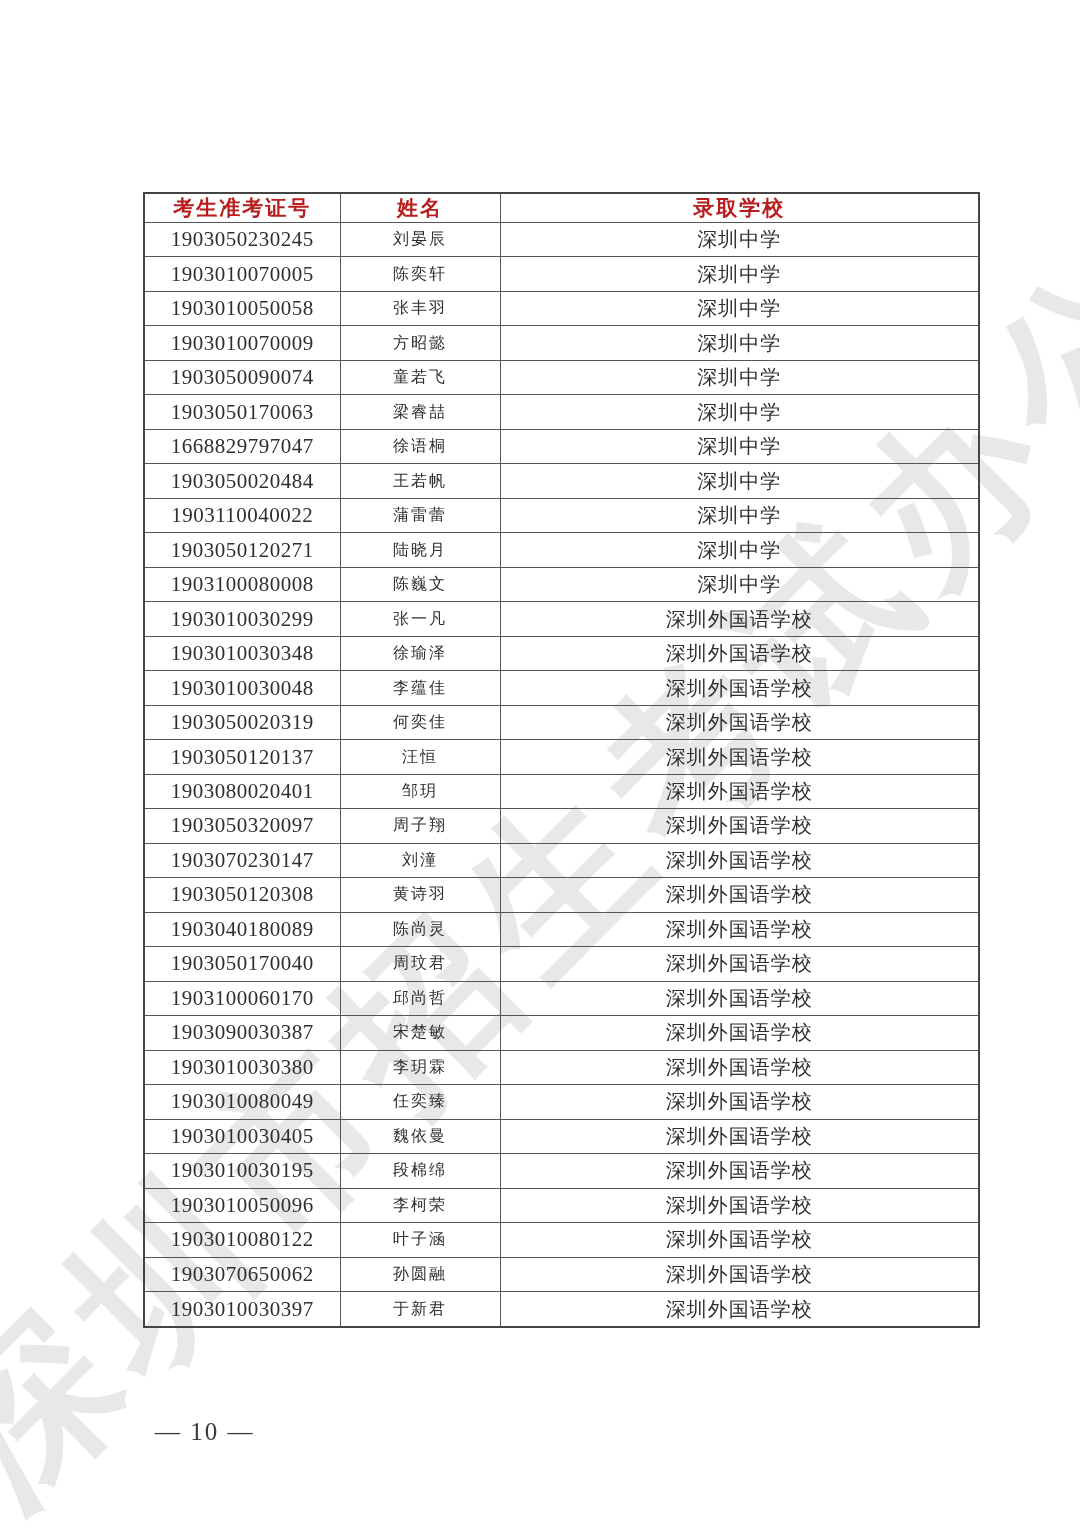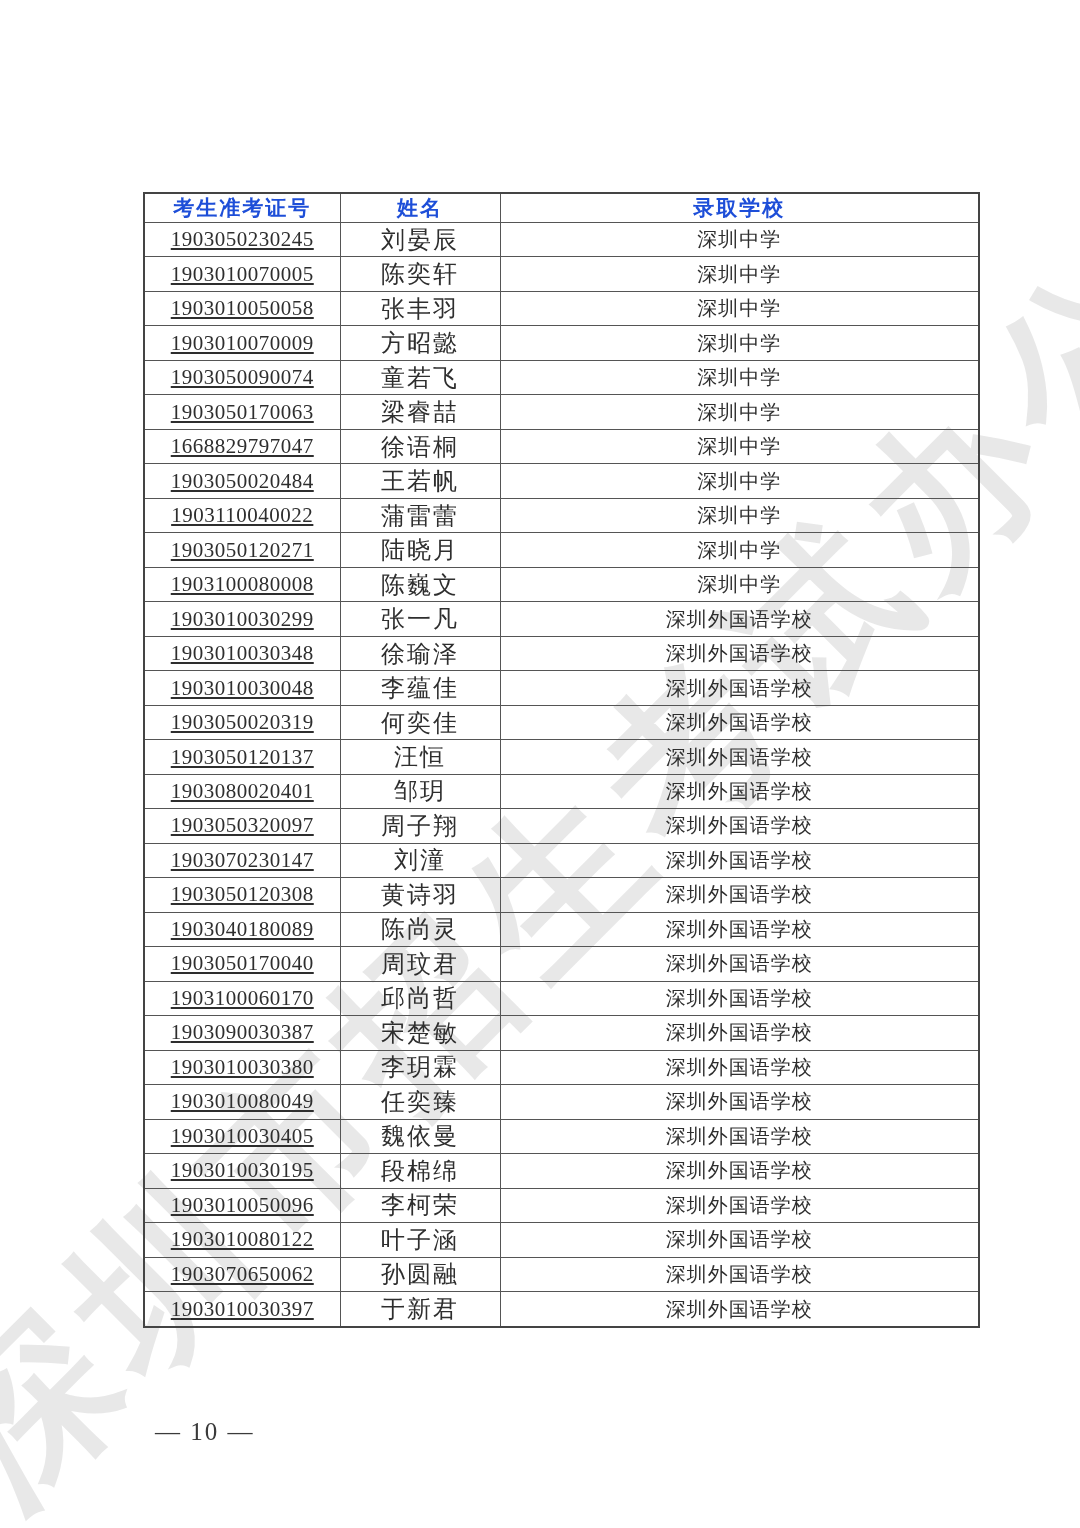--- a/index.html
+++ b/index.html
@@ -50,31 +50,30 @@
     text-align: center;
     vertical-align: middle;
     padding: 0;
     color: #2e2e2e;
     background: transparent;
   }
   .doc-table { border: 2px solid #444444; }
   .doc-table thead th {
     font-weight: bold;
     font-size: 21px;
-    color: #1d4ed8;
+    color: #b91c1c;
     letter-spacing: 2px;
   }
   .cell-number {
     font-size: 21px;
     letter-spacing: 0.5px;
     color: #333333;
-    text-decoration: underline;
   }
   .cell-name {
-    font-size: 24px;
+    font-size: 16px;
     letter-spacing: 2px;
     color: #333333;
   }
   .cell-school {
     font-size: 20px;
     letter-spacing: 1px;
     color: #333333;
   }
   .page-number {
     position: absolute;

